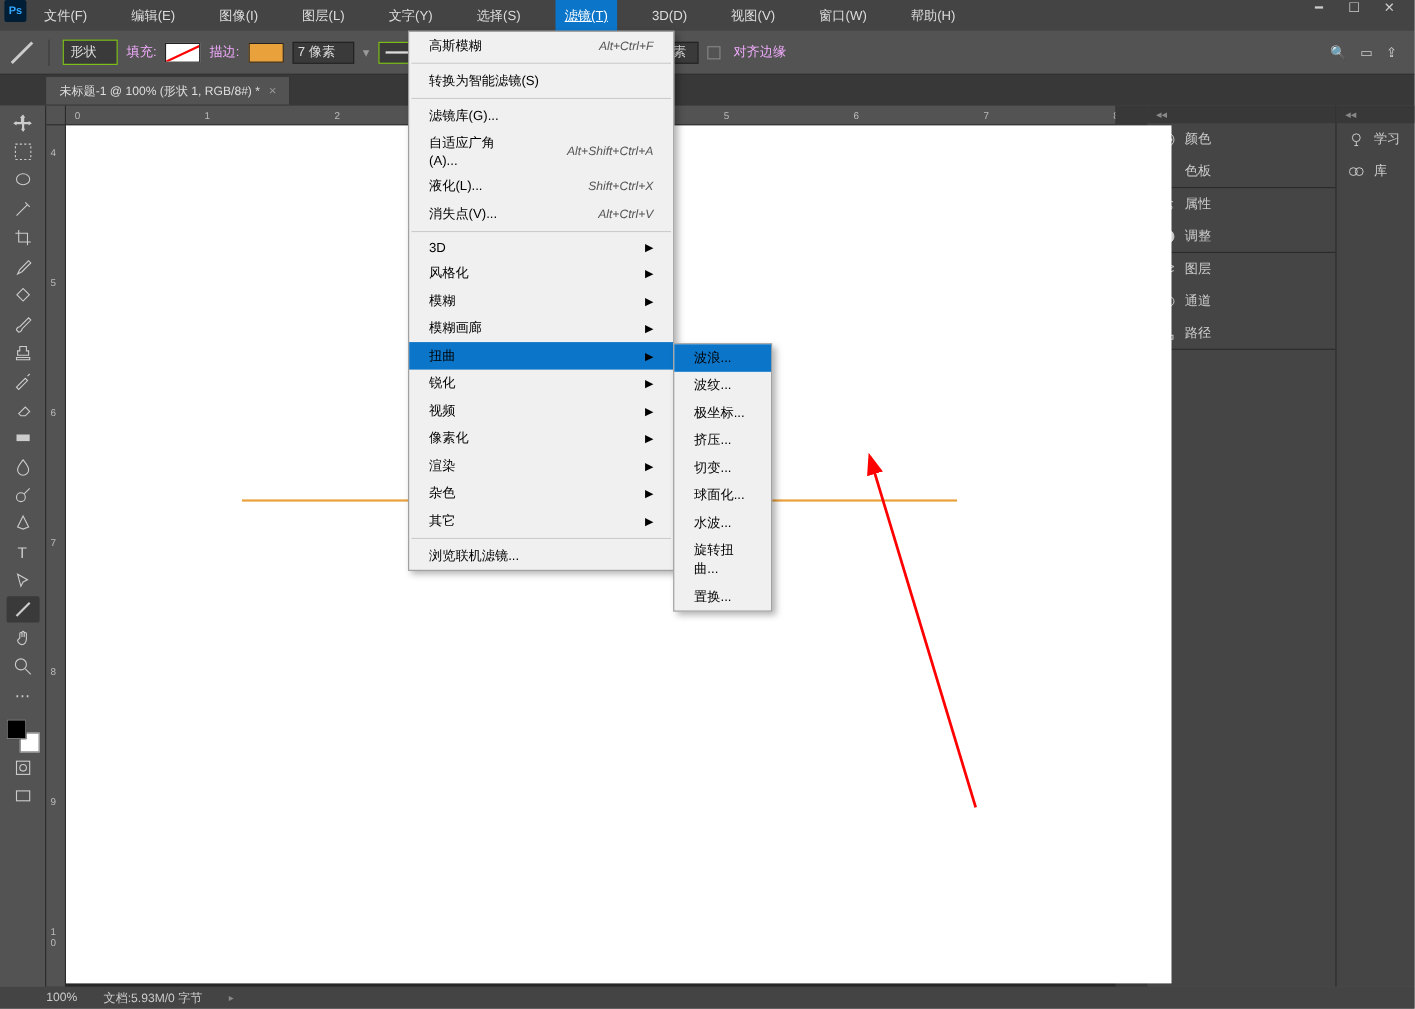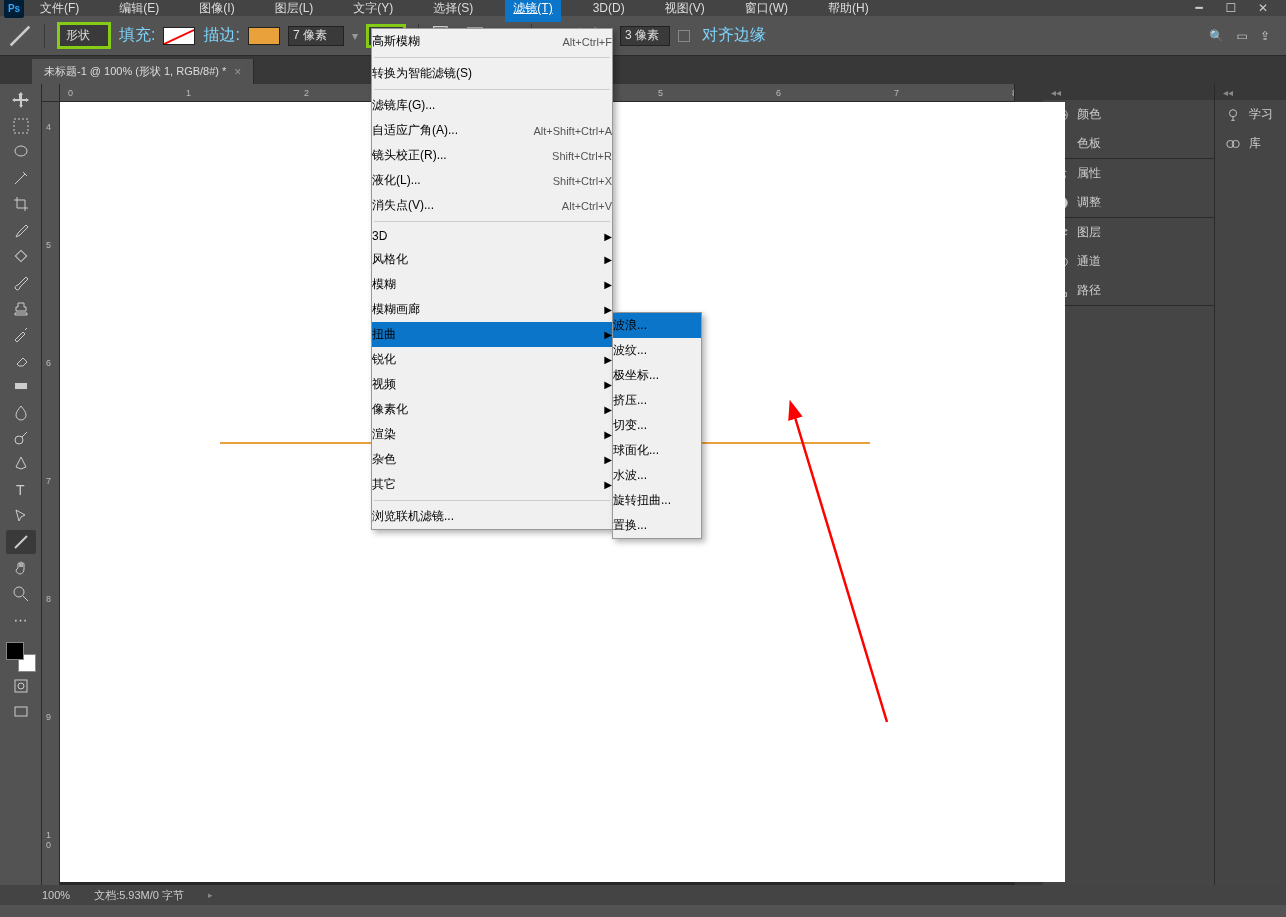--- a/index.html
+++ b/index.html
@@ -1,36 +1,36 @@
 <!DOCTYPE html>
 <html><head>
 <meta charset="utf-8">
 <style>
 * { margin: 0; padding: 0; box-sizing: border-box; font-family: "Microsoft YaHei", sans-serif; }
 body { background: #535353; color: #ccc; font-size: 12px; overflow: hidden; width: 1286px; height: 917px; }
-.titlebar { height: 16px; background: #444444; display: flex; align-items: center; padding: 0 4px; }
+.titlebar { height: 28px; background: #444444; display: flex; align-items: flex-start; padding: 0 4px; }
 .ps-logo { width: 20px; height: 20px; background: #001e36; color: #31a8ff; font-size: 10px; font-weight: bold; display: flex; align-items: center; justify-content: center; border-radius: 2px; margin-right: 8px; }
 .menubar { display: flex; flex: 1; gap: 24px; }
 .menu-item { padding: 0 8px; height: 28px; line-height: 28px; color: #ddd; cursor: pointer; }
 .menu-item.active { background: #0b75c9; color: #fff; text-decoration: underline; }
 .window-controls { display: flex; gap: 18px; padding-right: 12px; }
 .win-btn { width: 14px; height: 14px; display: flex; align-items: center; justify-content: center; color: #ccc; }
 .options-bar { height: 40px; background: #535353; border-bottom: 1px solid #2a2a2a; display: flex; align-items: center; padding: 0 8px; gap: 8px; }
 .opt-icon { width: 24px; height: 24px; display: flex; align-items: center; justify-content: center; }
 .opt-sep { width: 1px; height: 24px; background: #3a3a3a; margin: 0 4px; }
-.opt-label { color: #7dd3fc; font-size: 16px; }
-.opt-select { background: #3a3a3a; border: 3px solid #84cc16; color: #ddd; padding: 2px 18px 2px 6px; font-size: 12px; position: relative;}
+.opt-label { color: #f0abfc; font-size: 12px; }
+.opt-select { background: #3a3a3a; border: 1px solid #84cc16; color: #ddd; padding: 2px 18px 2px 6px; font-size: 12px; position: relative;}
 .opt-swatch { width: 32px; height: 18px; border: 1px solid #222; display: inline-block; vertical-align: middle; }
 .opt-swatch.no-fill { background: #fff; position: relative; overflow: hidden; }
 .opt-swatch.no-fill::after { content: ""; position: absolute; width: 140%; height: 2px; background: red; top: 50%; left: -20%; transform: rotate(-25deg); }
 .opt-swatch.stroke { background: #e9a13c; }
 .opt-input { background: #3a3a3a; border: 1px solid #222; color: #ddd; padding: 2px 4px; width: 50px; font-size: 12px; }
 .opt-checkbox { width: 12px; height: 12px; border: 1px solid #888; display: inline-block; margin-right: 4px; vertical-align: middle; }
 .opt-right { margin-left: auto; display: flex; gap: 12px; padding-right: 8px; }
-.doc-tabbar { height: 28px; background: #383838; display: flex; align-items: flex-end; padding-left: 32px; }
+.doc-tabbar { height: 28px; background: #383838; display: flex; align-items: center; padding-left: 42px; }
 .doc-tab { background: #535353; padding: 5px 12px; font-size: 11px; color: #ddd; border-right: 1px solid #2a2a2a; display: flex; align-items: center; gap: 8px; }
 .doc-tab .close { color: #999; font-size: 12px; }
 .workspace { display: flex; height: calc(917px - 28px - 40px - 28px - 20px); }
 .toolbox { width: 42px; background: #535353; border-right: 1px solid #2a2a2a; display: flex; flex-direction: column; align-items: center; padding-top: 4px; gap: 2px; }
 .tool { width: 30px; height: 24px; display: flex; align-items: center; justify-content: center; color: #ccc; border-radius: 2px; }
 .tool.selected { background: #3a3a3a; }
 .tool svg { width: 18px; height: 18px; }
 .color-swatches { margin-top: 8px; position: relative; width: 30px; height: 30px; }
 .swatch-bg { position: absolute; right: 0; bottom: 0; width: 18px; height: 18px; background: #fff; border: 1px solid #888; }
 .swatch-fg { position: absolute; left: 0; top: 0; width: 18px; height: 18px; background: #000; border: 1px solid #888; }
@@ -46,23 +46,23 @@
 .panel-strip { width: 28px; background: #383838; display: flex; flex-direction: column; align-items: center; padding-top: 28px; gap: 18px; }
 .panel-strip-icon { width: 18px; height: 18px; color: #ccc; }
 .panel-stack { flex: 1; display: flex; flex-direction: column; }
 .panel-group { border-bottom: 1px solid #2a2a2a; }
 .panel-row { display: flex; align-items: center; padding: 6px 10px; gap: 8px; }
 .panel-row.header { background: #383838; font-size: 10px; color: #888; justify-content: flex-start; padding: 2px 8px; height: 16px; }
 .panel-icon { width: 16px; height: 16px; color: #ccc; display:flex; align-items:center; justify-content:center;}
 .right-panel2 { width: 72px; background: #454545; border-left: 1px solid #2a2a2a; }
 .statusbar { height: 20px; background: #444; display: flex; align-items: center; font-size: 11px; color: #ccc; padding-left: 42px; gap: 24px; }
 .dropdown { position: absolute; background: #f0f0f0; color: #000; border: 1px solid #999; box-shadow: 3px 3px 6px rgba(0,0,0,0.3); font-size: 12px; z-index: 100; }
-.dropdown-item { padding: 4px 0; display: flex; align-items: center; justify-content: space-between; cursor: default; min-height: 21px; gap: 28px; }
+.dropdown-item { padding: 4px 18px; display: flex; align-items: center; justify-content: space-between; cursor: default; min-height: 21px; gap: 28px; }
 .dropdown-item.highlighted { background: #0b75c9; color: #000000; }
-.dropdown-item .shortcut { color: #555; font-size: 11px; margin-left: 30px; }
+.dropdown-item .shortcut { color: #555; font-size: 11px; margin-left: 30px; font-style: italic; }
 .dropdown-item .arrow { font-size: 10px; }
 .dropdown-sep { height: 1px; background: #ccc; margin: 3px 2px; }
 .filter-menu { top: 28px; left: 371px; width: 242px; }
 .sub-menu { top: 312px; left: 612px; width: 90px; }
 </style>
 </head>
 <body>
 
 <div class="titlebar">
   <div class="ps-logo">Ps</div>
@@ -433,24 +433,20 @@
     </div>
     <div class="dropdown-sep"></div>
     <div class="dropdown-item">
       <span>滤镜库(G)...</span>
     </div>
     <div class="dropdown-item">
       <span>自适应广角(A)...</span>
       <span class="shortcut">Alt+Shift+Ctrl+A</span>
     </div>
     <div class="dropdown-item">
-      <span>镜头校正(R)...</span>
-      <span class="shortcut">Shift+Ctrl+R</span>
-    </div>
-    <div class="dropdown-item">
       <span>液化(L)...</span>
       <span class="shortcut">Shift+Ctrl+X</span>
     </div>
     <div class="dropdown-item">
       <span>消失点(V)...</span>
       <span class="shortcut">Alt+Ctrl+V</span>
     </div>
     <div class="dropdown-sep"></div>
     <div class="dropdown-item">
       <span>3D</span>

